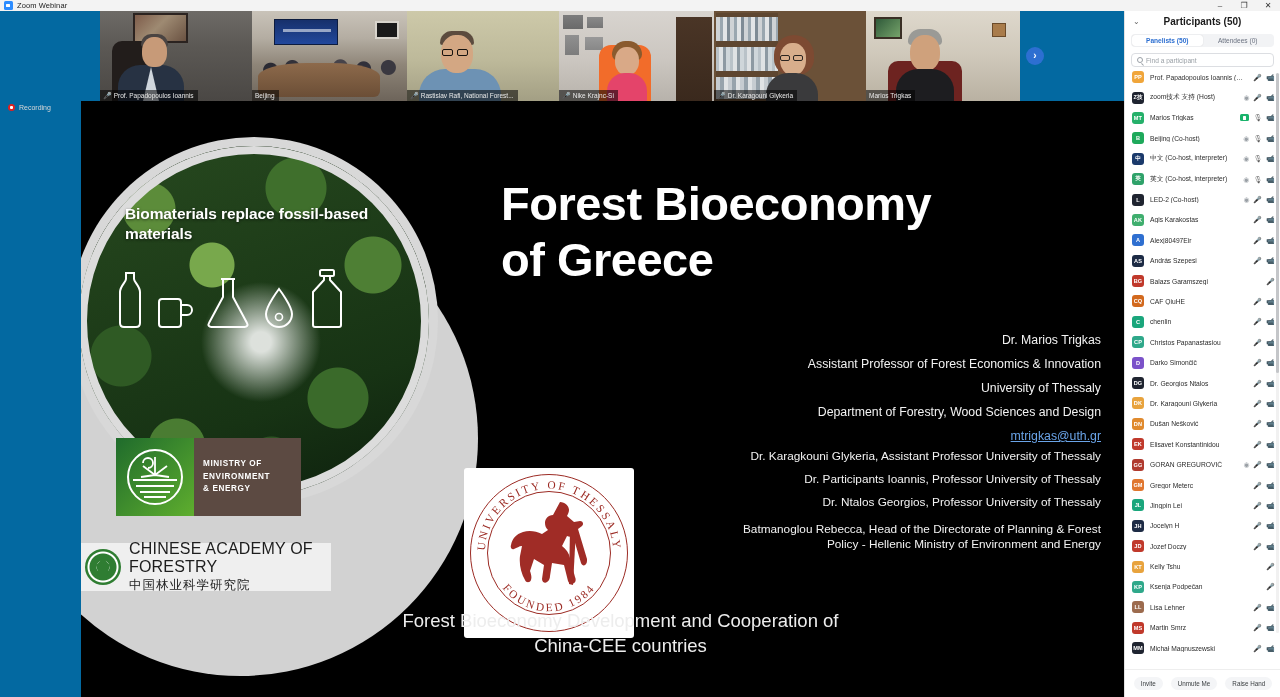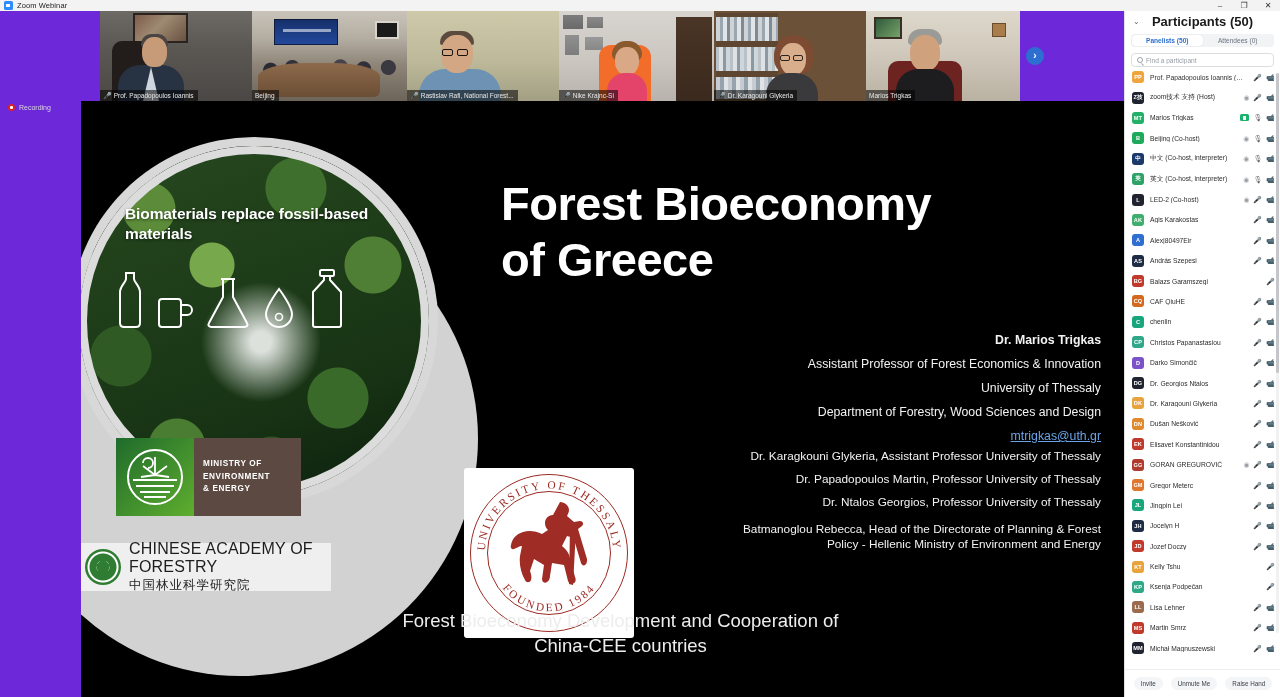--- a/index.html
+++ b/index.html
@@ -2,21 +2,21 @@
 <html><head>
 <meta charset="utf-8">
 <style>
   * { box-sizing: border-box; margin: 0; padding: 0; }
   html, body {
     width: 1280px; height: 697px;
     overflow: hidden;
     font-family: "Liberation Sans", sans-serif;
     background: #000;
   }
-  #app { position: relative; width: 1280px; height: 697px; background:#6d28d9; }
+  #app { position: relative; width: 1280px; height: 697px; background:#0369a1; }
 
   
   .titlebar {
     position: absolute; left:0; top:0; width:1280px; height:11px;
     background:#f3f3f3; display:flex; align-items:center;
   }
   .tb-icon {
     width:9px; height:9px; margin-left:4px; margin-right:4px;
     background:#2d8cff; border-radius:1.5px; position:relative; flex:none;
   }
@@ -248,21 +248,21 @@
 
   
   .s-title {
     position:absolute; left:420px; top:75px; width:600px;
     color:#fff; font-size:47px; font-weight:bold; line-height:1.2; letter-spacing:-.5px;
   }
   .s-credits {
     position:absolute; right:67px; top:228px; width:430px;
     text-align:right; color:#f2f2f2; font-size:12.3px; line-height:1.95;
   }
-  .s-credits .b { font-weight:bold; }
+  .s-credits .b { font-weight:normal; }
   .s-credits a { color:#6aa4e8; text-decoration:underline; }
   .s-authors {
     position:absolute; right:67px; top:344px; width:470px;
     text-align:right; color:#f2f2f2; font-size:11.8px; line-height:1.95;
   }
   .s-authors .b { font-weight:normal; }
   .s-authors .wrap2 { line-height:1.25; display:block; margin-top:8px;}
   .s-footer {
     position:absolute; left:0; right:8px; top:508px;
     text-align:center; color:#ededed; font-size:18.5px; line-height:1.35;
@@ -271,21 +271,21 @@
 
   
   .panel {
     position:absolute; left:1124px; top:11px; width:156px; height:686px;
     background:#fff; border-left:1px solid #e2e2e2;
   }
   .panel-head {
     height:20px; display:flex; align-items:center; justify-content:center; position:relative;
   }
   .panel-head .chev { position:absolute; left:8px; top:6px; font-size:8px; color:#666; }
-  .panel-title { font-size:13px; font-weight:bold; color:#1a1a1a; }
+  .panel-title { font-size:10px; font-weight:bold; color:#1a1a1a; }
   .tabs { display:flex; margin:3px 6px 0 6px; background:#f2f3f5; border-radius:4px; height:13px; padding:1px; }
   .tab { flex:1; display:flex; align-items:center; justify-content:center;
          font-size:6.6px; color:#6b7280; border-radius:3px; }
   .tab.on { background:#fff; color:#2d6fd1; font-weight:bold; box-shadow:0 0 1px rgba(0,0,0,.2); }
   .search {
     margin:6px 6px 0 6px; height:14px; border:1px solid #dcdee2; border-radius:4px;
     display:flex; align-items:center; gap:3px; padding:0 5px; background:#fff;
   }
   .search .mag { width:6px; height:6px; border:1px solid #9aa0a6; border-radius:50%; position:relative; flex:none;}
   .search .mag::after{content:"";position:absolute;right:-2.5px;bottom:-2.5px;width:3.2px;height:1px;background:#9aa0a6;transform:rotate(45deg);}
@@ -508,21 +508,21 @@
         <div>University of Thessaly</div>
         <div>Department of Forestry, Wood Sciences and Design</div>
         <div><a href="#">mtrigkas@uth.gr</a></div>
       </div>
 
       <div class="s-authors">
         <div>
           <span class="b">Dr. Karagkouni Glykeria</span><span>, Assistant Professor University of Thessaly</span>
         </div>
         <div>
-          <span class="b">Dr. Papadopoulos Martin</span><span>, Professor University of Thessaly</span>
+          <span class="b">Dr. Participants Ioannis</span><span>, Professor University of Thessaly</span>
         </div>
         <div>
           <span class="b">Dr. Ntalos Georgios</span><span>, Professor University of Thessaly</span>
         </div>
         <div class="wrap2">
           <span class="b">Batmanoglou Rebecca</span><span>, Head of the Directorate of Planning &amp; Forest</span><br>
           <span>Policy - Hellenic Ministry of Environment and Energy</span>
         </div>
       </div>
 

